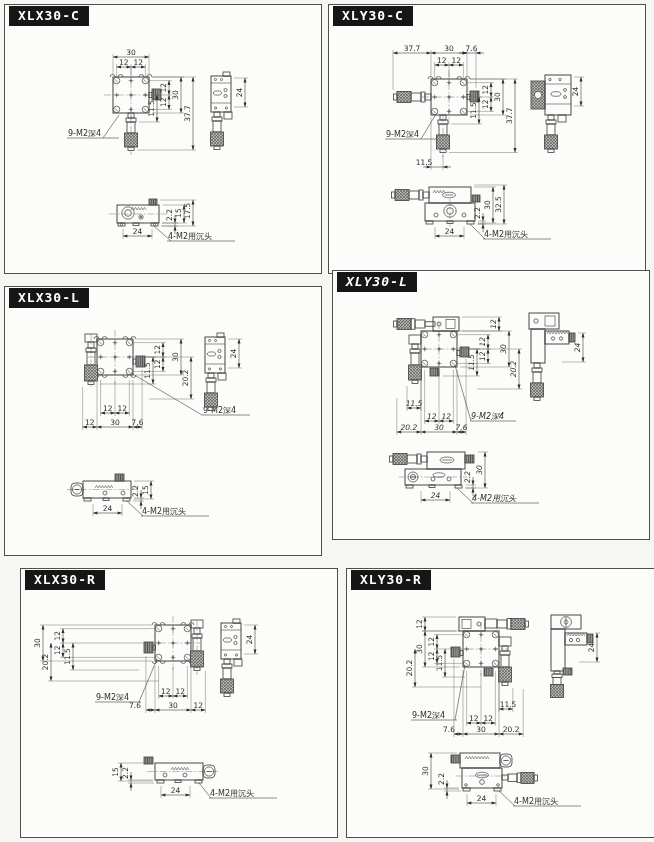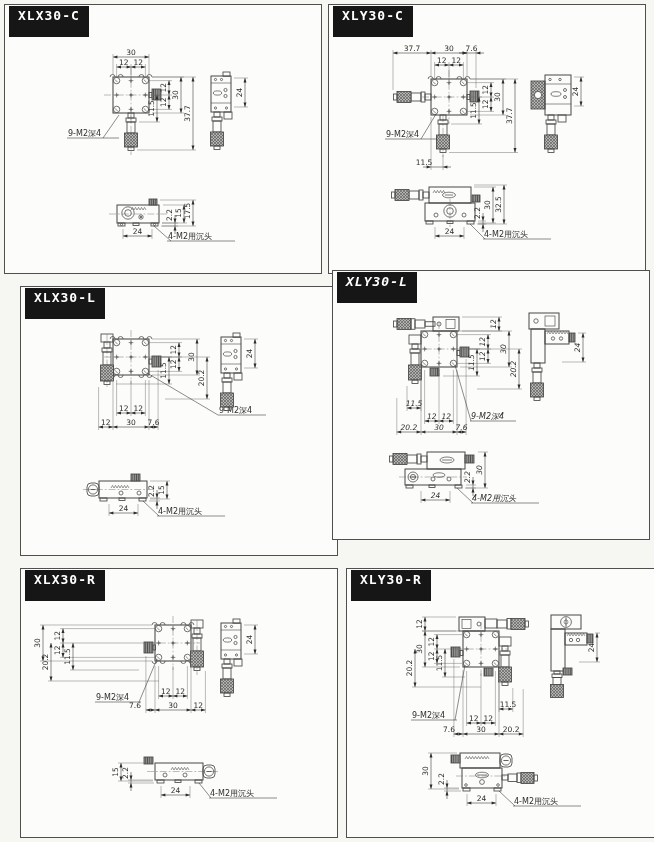--- a/index.html
+++ b/index.html
@@ -2,21 +2,21 @@
 <html><head>
 <meta charset="utf-8">
 <style>
   html,body{margin:0;padding:0;}
   body{width:654px;height:842px;background:#f6f6f3;position:relative;overflow:hidden;
        font-family:"DejaVu Sans",sans-serif;}
   .panel{position:absolute;width:318px;height:270px;background:#fcfcfa;
          border:1px solid #4f4f4f;box-sizing:border-box;}
   .panel-header{position:absolute;left:4px;top:1px;background:#161616;color:#fff;
          font-family:"DejaVu Sans Mono","DejaVu Sans",monospace;font-weight:bold;
-         font-size:13px;letter-spacing:1px;padding:2px 9px 14px 9px;z-index:2;}
+         font-size:13px;letter-spacing:1px;padding:2px 9px 3px 9px;z-index:2;}
   .panel svg{position:absolute;left:0;top:0;}
   svg text{font-family:"DejaVu Sans",sans-serif;}
 </style>
 </head>
 <body>
 
 <div id="page">
   <section class="panel" style="left: 4px; top: 4px;">
     <header class="panel-header">
       <span>XLX30-C</span>
@@ -384,21 +384,21 @@
             <line x1="135" y1="222" x2="135" y2="234" stroke="#6a6a6a" stroke-width="0.45"></line>
             <text x="120.5" y="229" font-size="7.5" fill="#2d2d2d" text-anchor="middle">24</text>
             <line x1="141" y1="219" x2="156" y2="234" stroke="#2d2d2d" stroke-width="0.55"></line>
             <line x1="154" y1="234" x2="222" y2="234" stroke="#2d2d2d" stroke-width="0.55"></line>
             <text x="155" y="232" font-size="8" fill="#2d2d2d" text-anchor="start">4-M2用沉头</text>
           </g>
         </g>
       </svg>
   </section>
 
-  <section class="panel" style="left: 4px; top: 286px; margin-left: 16px;">
+  <section class="panel" style="left: 4px; top: 286px;">
     <header class="panel-header">
       <span>XLX30-L</span>
     </header>
     <svg width="318" height="270" viewBox="0 0 318 270">
         <defs>
           <pattern id="kn2" width="3" height="3" patternUnits="userSpaceOnUse">
             <rect width="3" height="3" fill="#b3b3b0"></rect>
             <path d="M0 3 L3 0 M0 0 L3 3" stroke="#4e4e4e" stroke-width="0.55" fill="none"></path>
           </pattern>
           <pattern id="kv2" width="2.2" height="2.2" patternUnits="userSpaceOnUse">

